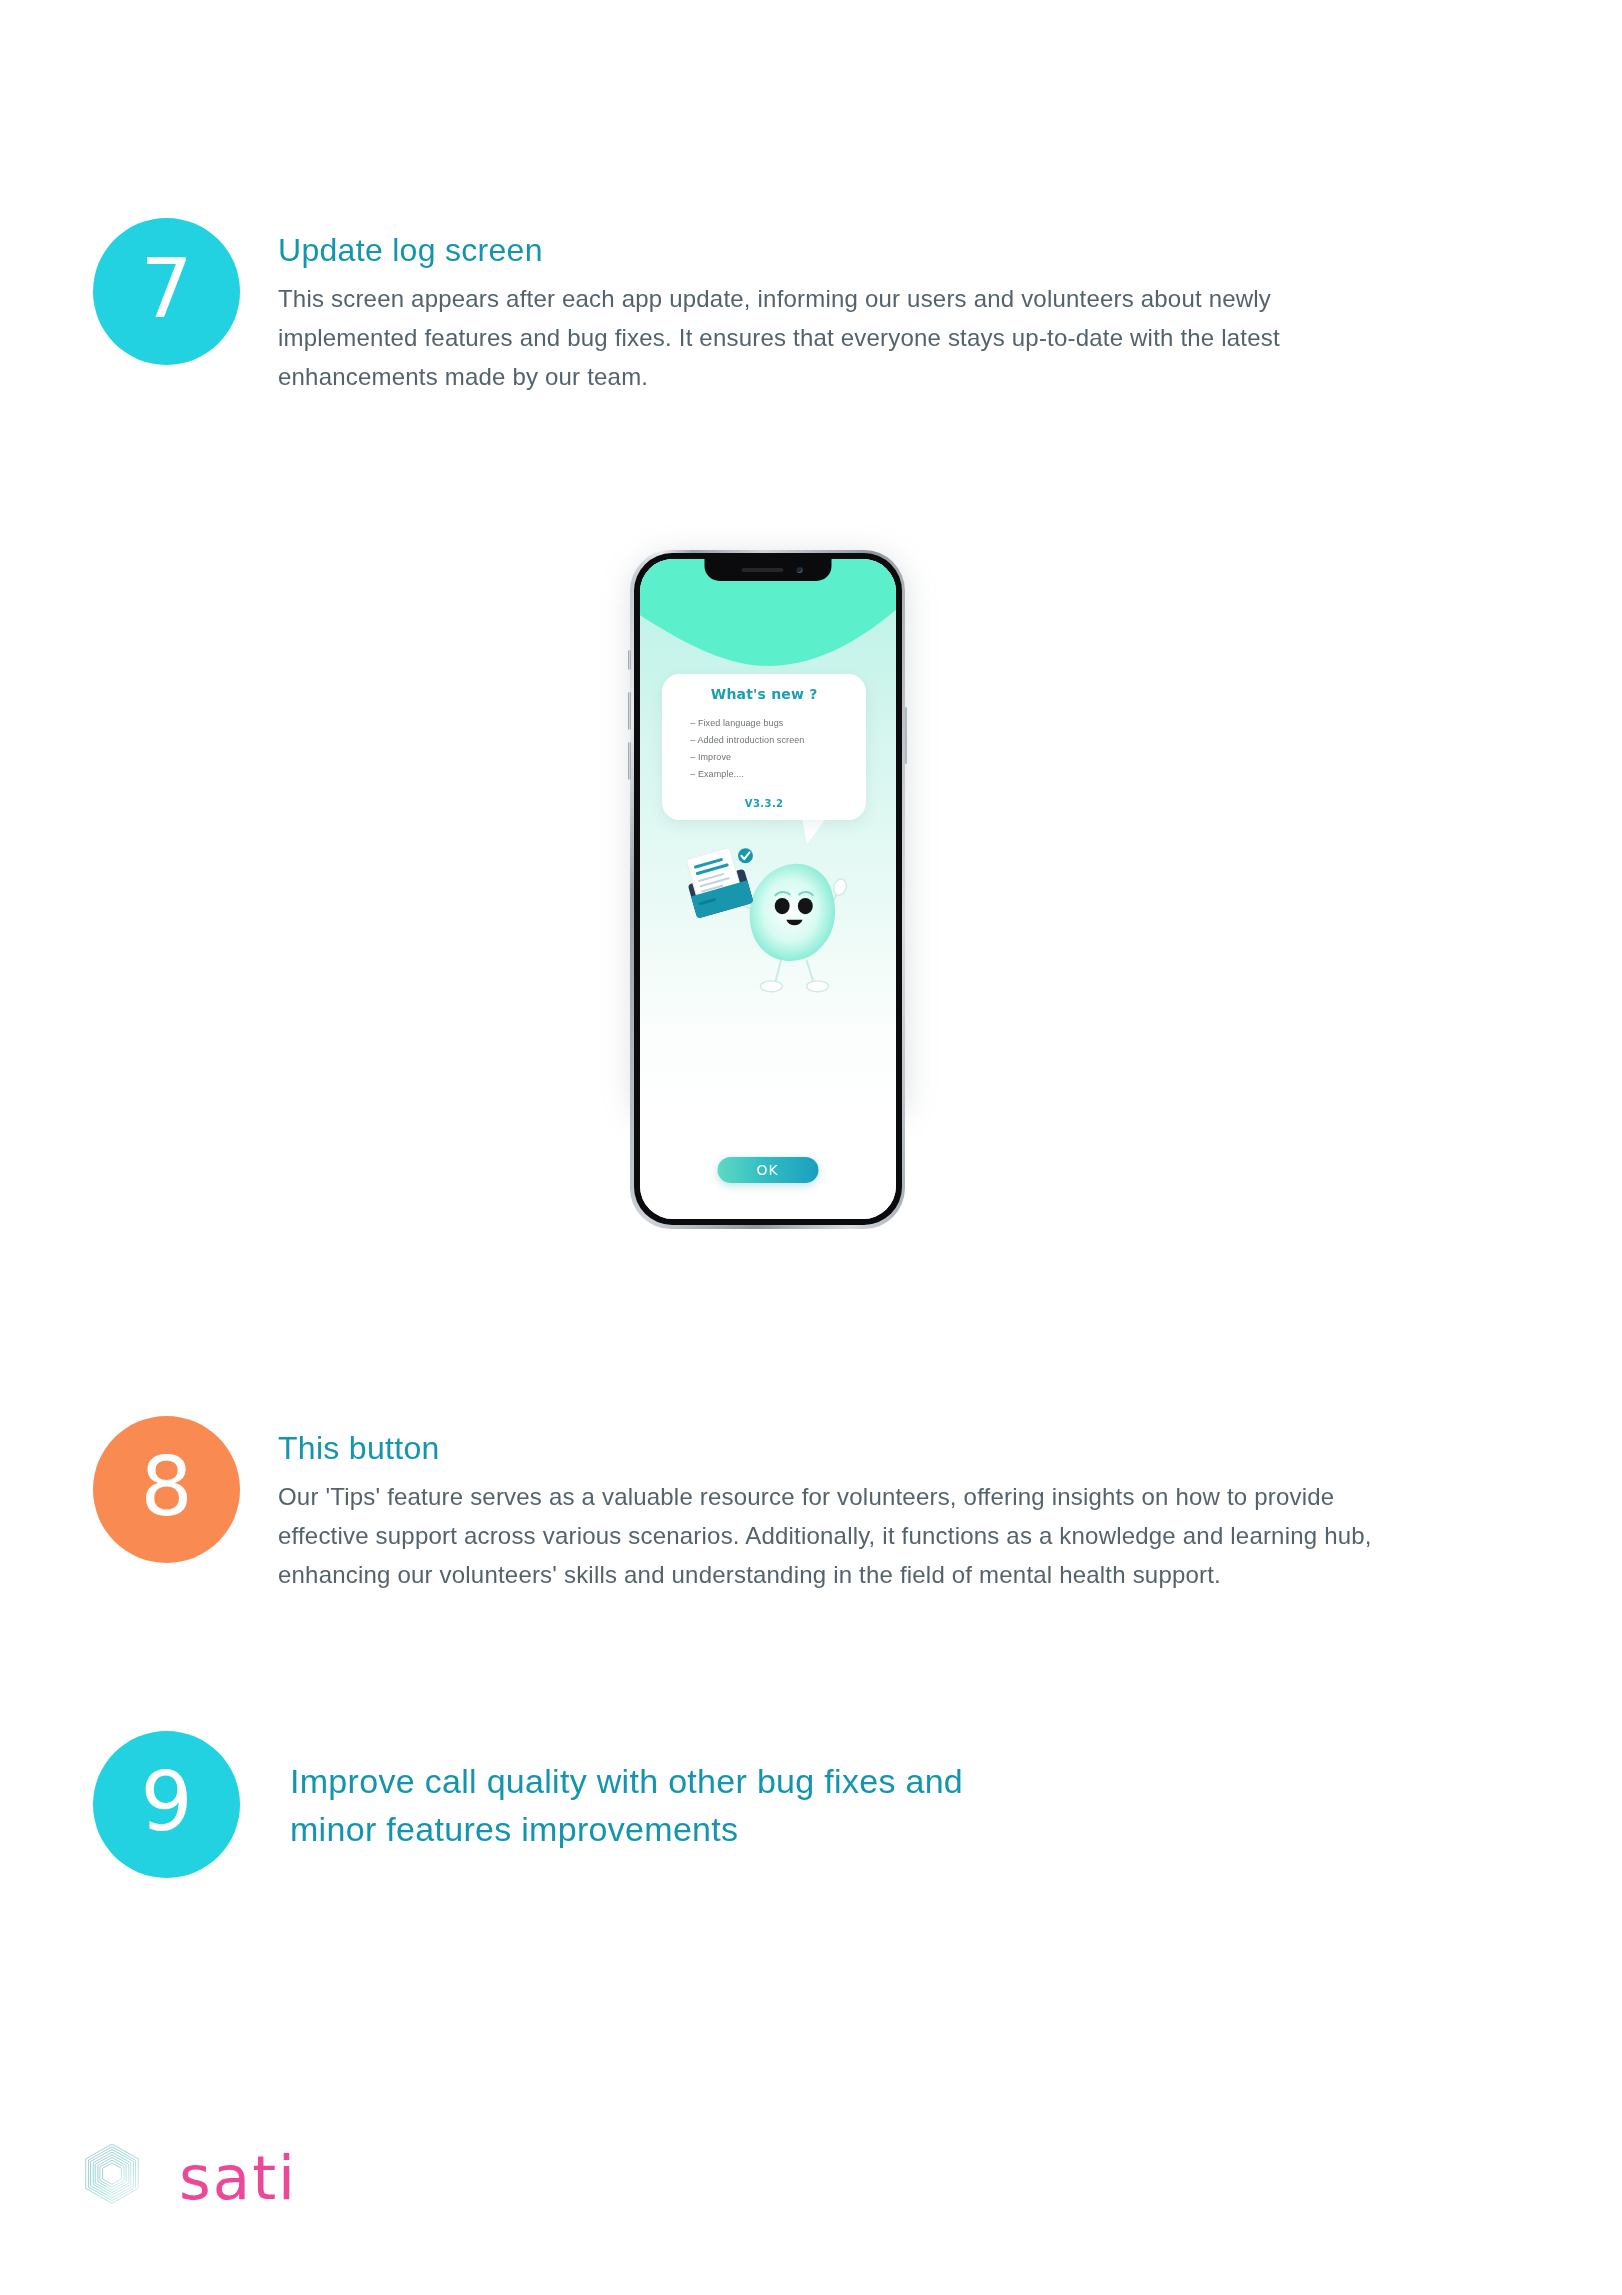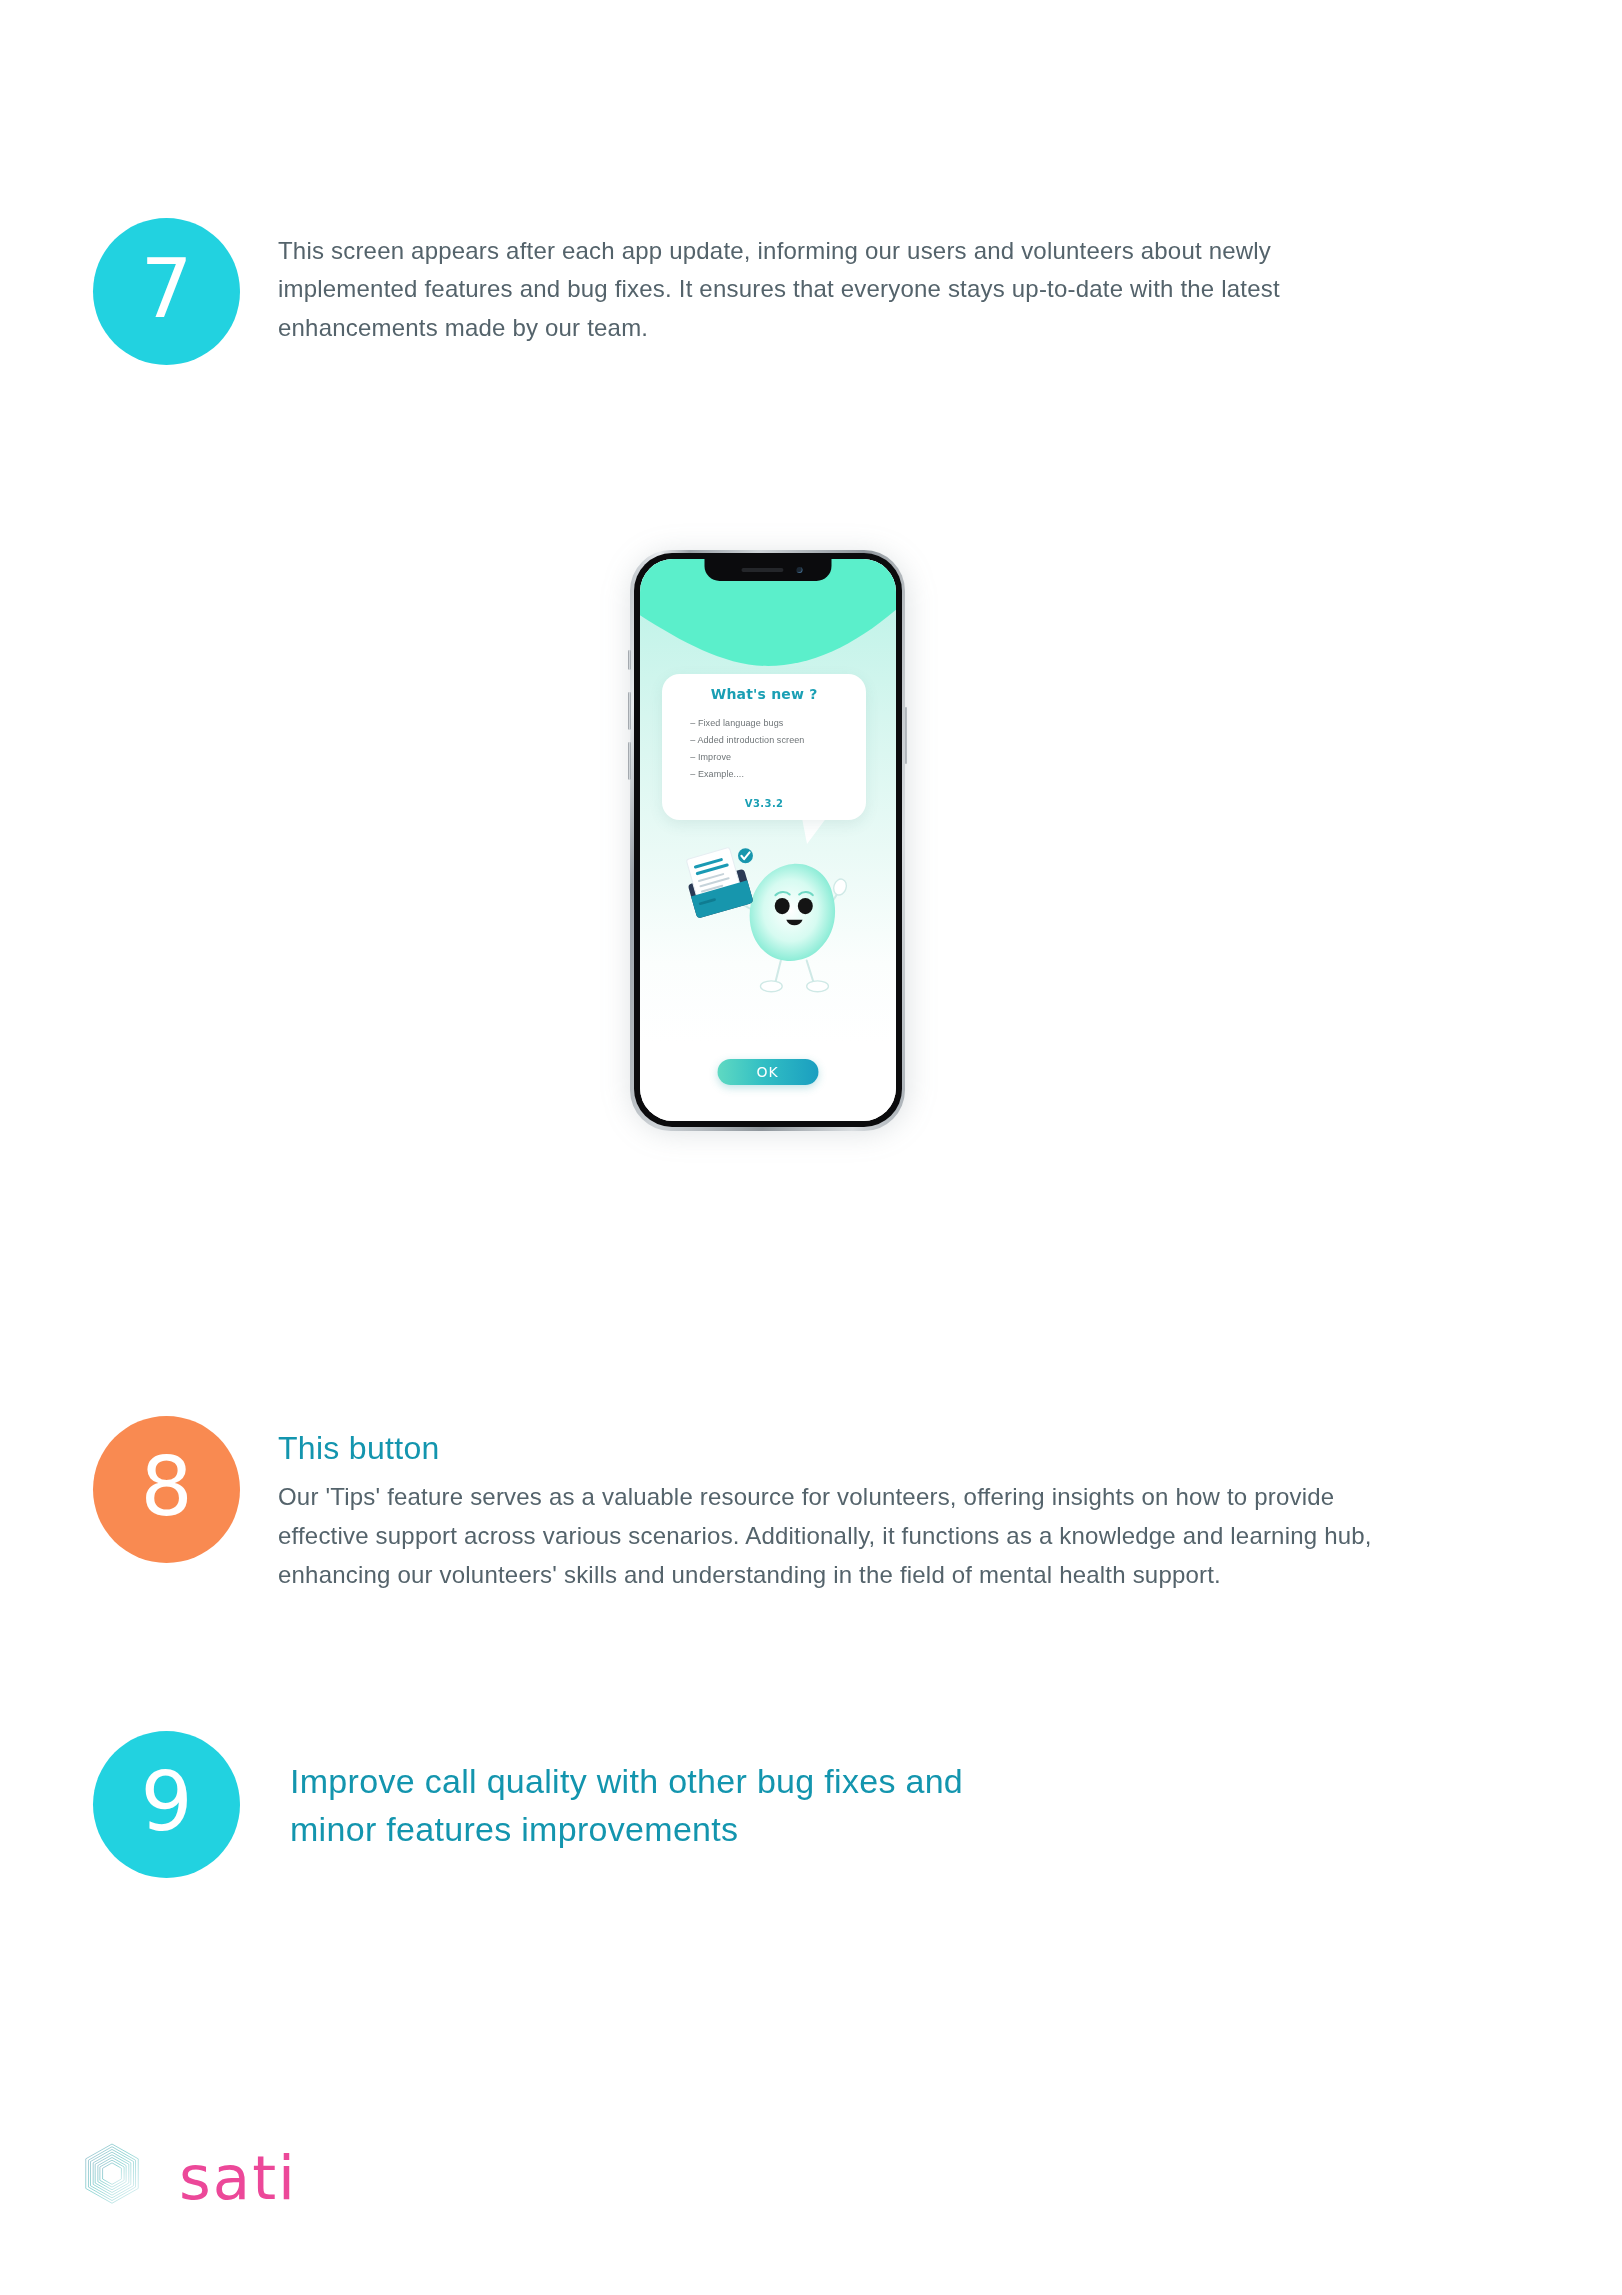--- a/index.html
+++ b/index.html
@@ -100,21 +100,21 @@
     height: 576px;
     border-radius: 42px;
     background: rgba(90,110,120,0.22);
     filter: blur(15px);
   }
   .phone {
     position: absolute;
     left: 8.2px;
     top: 5.5px;
     width: 275px;
-    height: 581px;
+    height: 679px;
     border-radius: 41px;
     background: linear-gradient(100deg,#b9bfc4 0%,#e9ecef 8%,#9aa1a7 16%,#cfd4d8 34%,#8f969c 62%,#d9dde0 86%,#a7aeb4 100%);
     box-sizing: border-box;
     padding: 3.4px;
   }
   .phone-inner {
     width: 100%;
     height: 100%;
     border-radius: 38px;
     background: #0b0b0d;
@@ -294,20 +294,21 @@
   }
 </style>
 </head>
 <body>
 
 <div class="page">
 
   <div class="section" id="sec7">
     <div class="badge cyan">7</div>
     <div class="section-body">
+      <h2 class="sec-title">Update log screen</h2>
       <p class="sec-text">This screen appears after each app update, informing our users and volunteers about newly implemented features and bug fixes. It ensures that everyone stays up-to-date with the latest enhancements made by our team.</p>
     </div>
   </div>
 
   <div class="phone-wrap">
     <div class="phone-shadow"></div>
     <div class="phone">
 
       <span class="btn-side mute"></span>
       <span class="btn-side volup"></span>

